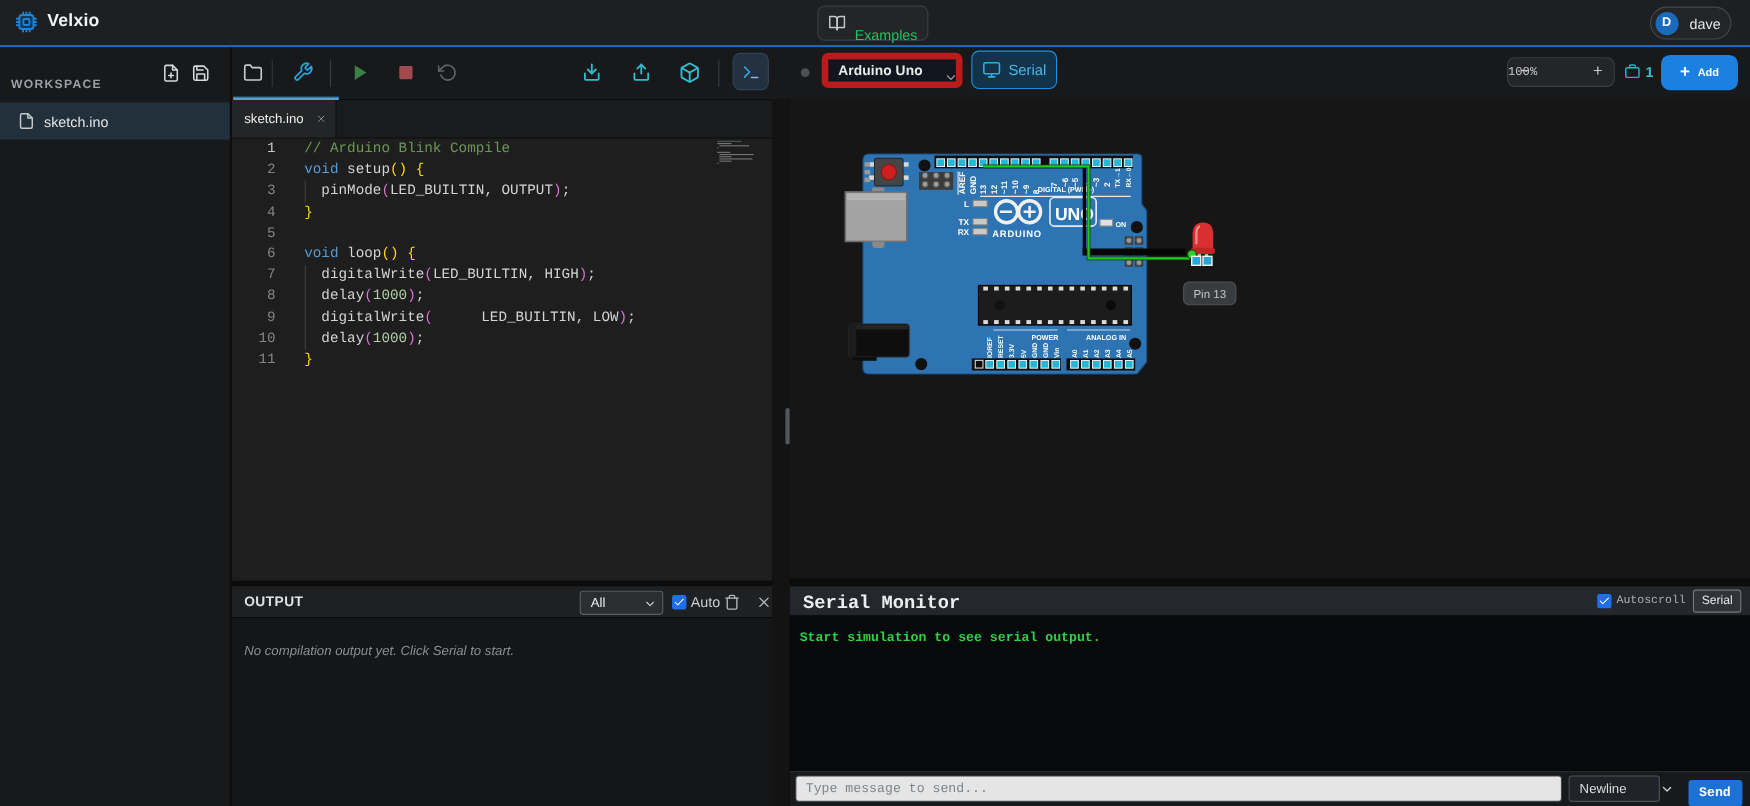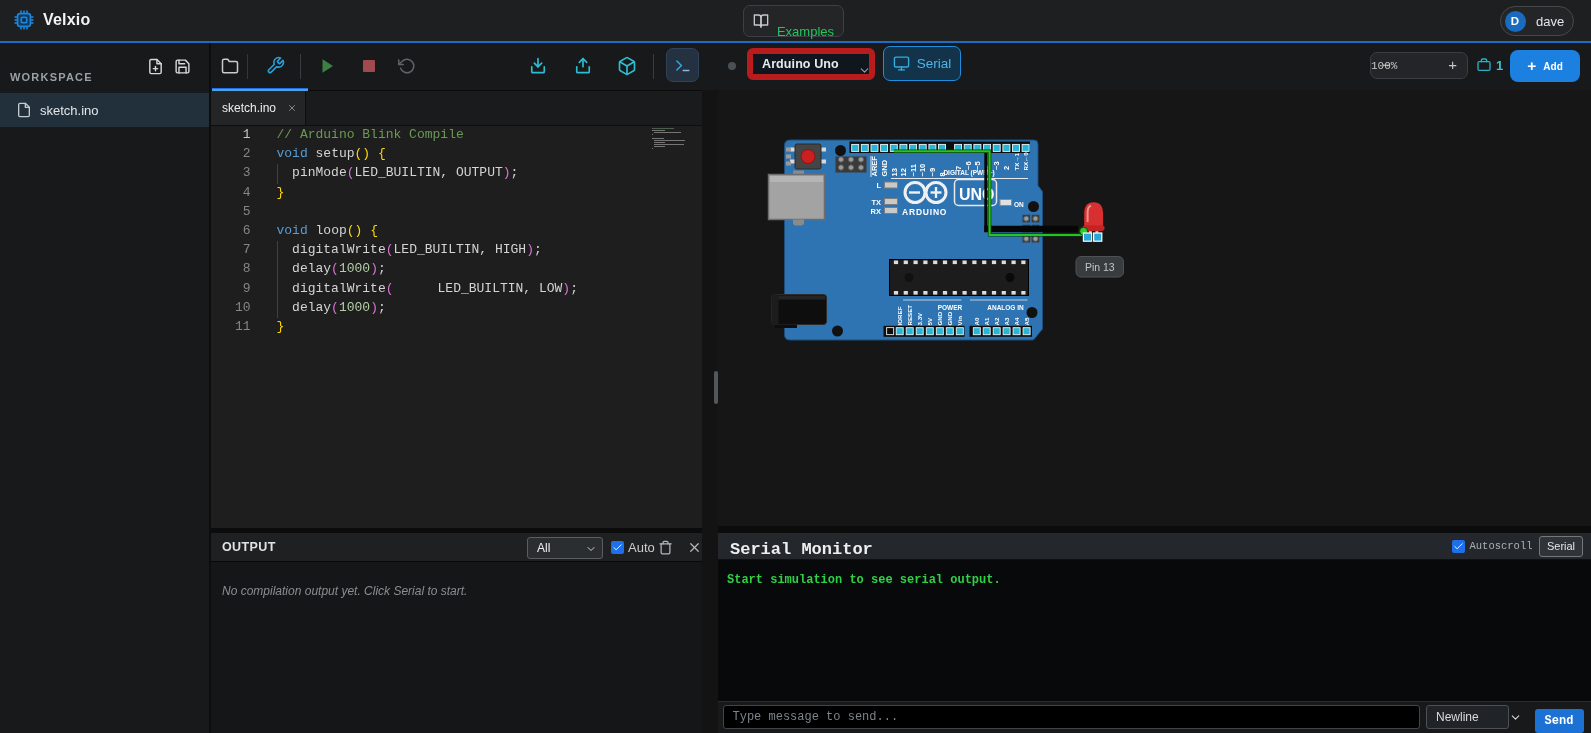--- a/index.html
+++ b/index.html
@@ -432,21 +432,21 @@
           <polyline points="20 6 9 17 4 12"></polyline>
         </svg>
       </div>
       <div class="a" style="left:751.5px;top:7px;font-family:'Liberation Mono',monospace;font-size:10.5px;color:#aab2b6;">Autoscroll</div>
       <div class="a fx" style="left:821px;top:2.5px;width:44px;height:21px;background:#303438;border:1px solid #74787c;border-radius:3px;justify-content:center;">
         <span style="font-size:11px;color:#e4e6e8;">Serial</span>
       </div>
     </div>
     <div class="a" style="left:9px;top:40px;font-family:'Liberation Mono',monospace;font-size:12px;font-weight:bold;color:#2fd147;">Start simulation to see serial output.</div>
     <div class="a" style="left:0;top:167.5px;width:873px;height:32.5px;background:#17191b;border-top:1px solid #2a2d30;">
-      <div class="a" style="left:4.5px;top:3px;width:697px;height:24px;background:#000000;border:1px solid #41454a;border-radius:3px;">
+      <div class="a" style="left:4.5px;top:3px;width:697px;height:24px;background:#e5e5e5;border:1px solid #41454a;border-radius:3px;">
         <div class="a" style="left:9px;top:4px;font-family:'Liberation Mono',monospace;font-size:12px;color:#7c848a;">Type message to send...</div>
       </div>
       <div class="a" style="left:708px;top:3px;width:83px;height:24px;background:#202327;border:1px solid #4c5054;border-radius:3px;">
         <div class="a" style="left:9px;top:4.5px;font-size:12px;color:#dadcde;">Newline</div>
         <div class="a" style="left:82px;top:5.5px;">
           <svg class="ico" width="13" height="13" viewBox="0 0 24 24" stroke="#d8d8d8" style="">
             <polyline points="6 9 12 15 18 9"></polyline>
           </svg>
         </div>
       </div>

